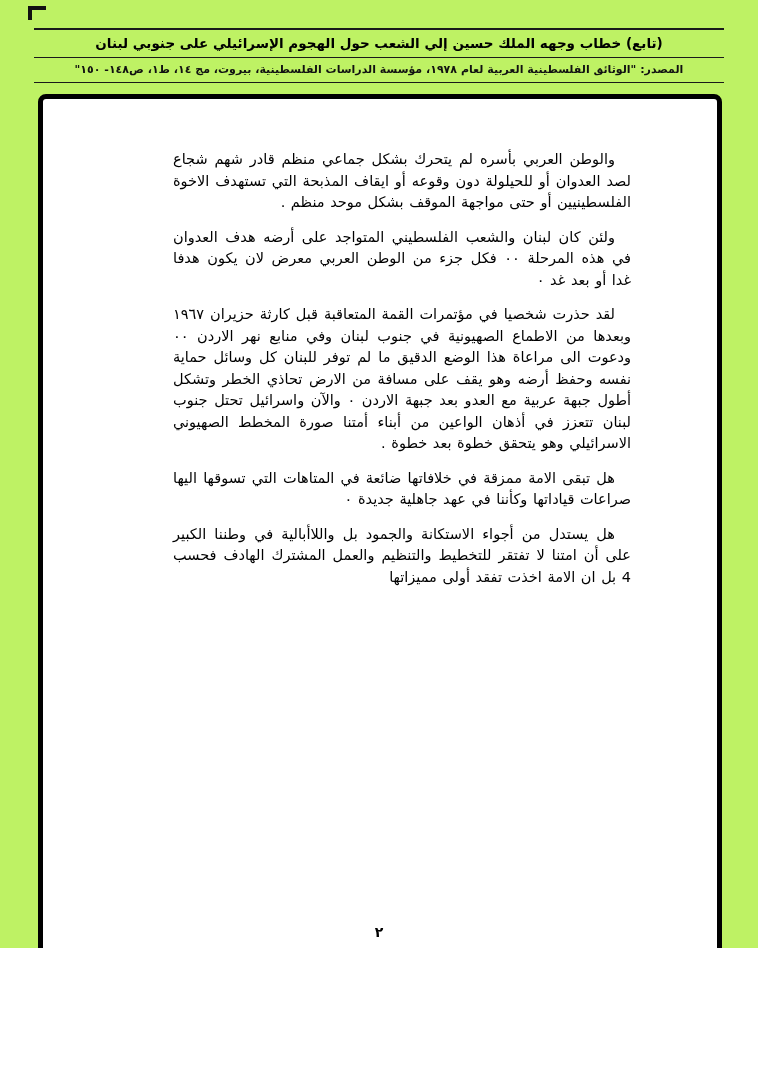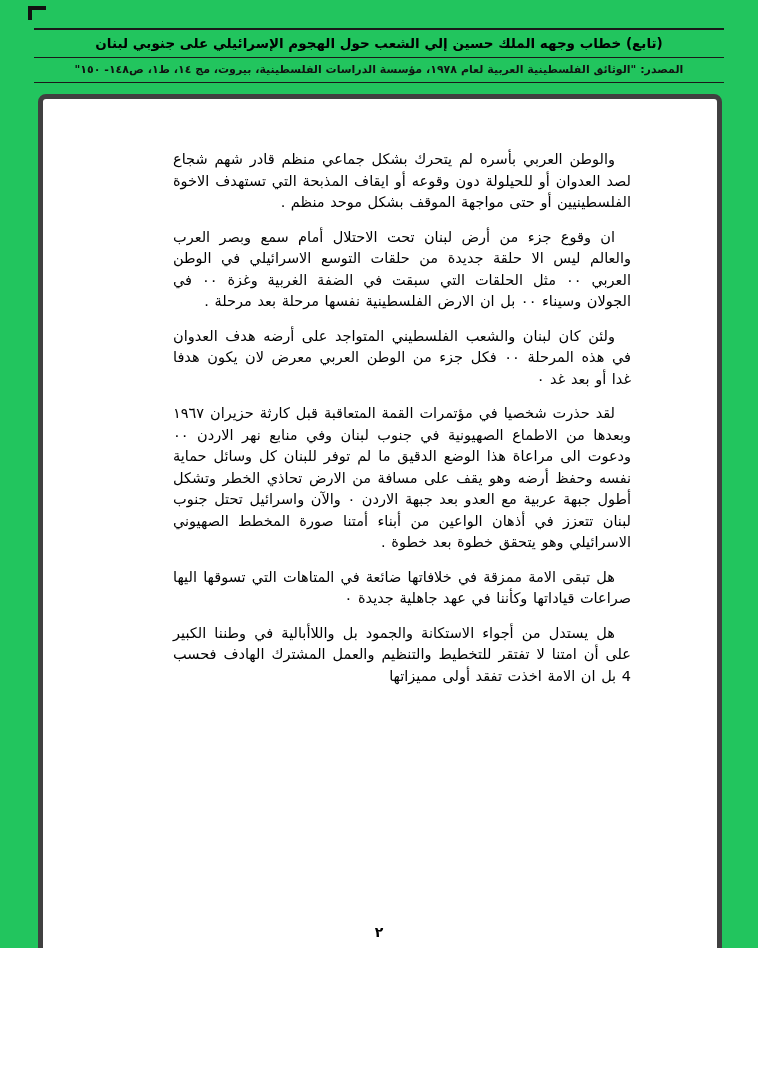--- a/index.html
+++ b/index.html
@@ -4,21 +4,21 @@
 <style>
   html, body {
     margin: 0;
     padding: 0;
     background: #ffffff;
   }
   .page {
     position: relative;
     width: 758px;
     height: 948px;
-    background: #22c55e;
+    background: #bef264;
     font-family: "DejaVu Sans", sans-serif;
     overflow: hidden;
   }
   .corner-mark {
     position: absolute;
     left: 28px;
     top: 6px;
     width: 14px;
     height: 10px;
     border-left: 4px solid #111;
@@ -53,21 +53,21 @@
     font-weight: bold;
     color: #111;
     padding: 5px 4px 6px 4px;
   }
   .frame {
     position: absolute;
     left: 38px;
     top: 94px;
     width: 674px;
     height: 942px;
-    border: 5px solid #404040;
+    border: 5px solid #000000;
     border-radius: 8px;
     background: #ffffff;
   }
   .text-column {
     position: absolute;
     top: 50px;
     right: 86px;
     left: 130px;
     direction: rtl;
   }
@@ -104,21 +104,20 @@
     <div class="rule"></div>
     <div class="doc-title">(تابع)  خطاب وجهه الملك حسين إلي الشعب حول الهجوم الإسرائيلي على جنوبي لبنان</div>
     <div class="rule thin"></div>
     <div class="doc-source">المصدر: "الوثائق الفلسطينية العربية لعام ١٩٧٨، مؤسسة الدراسات الفلسطينية، بيروت، مج ١٤، ط١، ص١٤٨- ١٥٠"</div>
     <div class="rule thin"></div>
   </div>
 
   <div class="frame">
     <div class="text-column">
       <p>والوطن العربي بأسره لم يتحرك بشكل جماعي منظم قادر شهم شجاع لصد العدوان أو للحيلولة دون وقوعه أو ايقاف المذبحة التي تستهدف الاخوة الفلسطينيين أو حتى مواجهة الموقف بشكل موحد منظم .</p>
-      <p>ان وقوع جزء من أرض لبنان تحت الاحتلال أمام سمع وبصر العرب والعالم ليس الا حلقة جديدة من حلقات التوسع الاسرائيلي في الوطن العربي ٠٠ مثل الحلقات التي سبقت في الضفة الغربية وغزة ٠٠ في الجولان وسيناء ٠٠ بل ان الارض الفلسطينية نفسها مرحلة بعد مرحلة .</p>
       <p>ولئن كان لبنان والشعب الفلسطيني المتواجد على أرضه هدف العدوان في هذه المرحلة ٠٠ فكل جزء من الوطن العربي معرض لان يكون هدفا غدا أو بعد غد ٠</p>
       <p>لقد حذرت شخصيا في مؤتمرات القمة المتعاقبة قبل كارثة حزيران ١٩٦٧ وبعدها من الاطماع الصهيونية في جنوب لبنان وفي منابع نهر الاردن ٠٠ ودعوت الى مراعاة هذا الوضع الدقيق ما لم توفر للبنان كل وسائل حماية نفسه وحفظ أرضه وهو يقف على مسافة من الارض تحاذي الخطر وتشكل أطول جبهة عربية مع العدو بعد جبهة الاردن ٠ والآن واسرائيل تحتل جنوب لبنان تتعزز في أذهان الواعين من أبناء أمتنا صورة المخطط الصهيوني الاسرائيلي وهو يتحقق خطوة بعد خطوة .</p>
       <p>هل تبقى الامة ممزقة في خلافاتها ضائعة في المتاهات التي تسوقها اليها صراعات قياداتها وكأننا في عهد جاهلية جديدة ٠</p>
       <p>هل يستدل من أجواء الاستكانة والجمود بل واللاأبالية في وطننا الكبير على أن امتنا لا تفتقر للتخطيط والتنظيم والعمل المشترك الهادف فحسب 4 بل ان الامة اخذت تفقد أولى مميزاتها</p>
     </div>
   </div>
 
   <div class="page-number">٢</div>
 
 </div>

